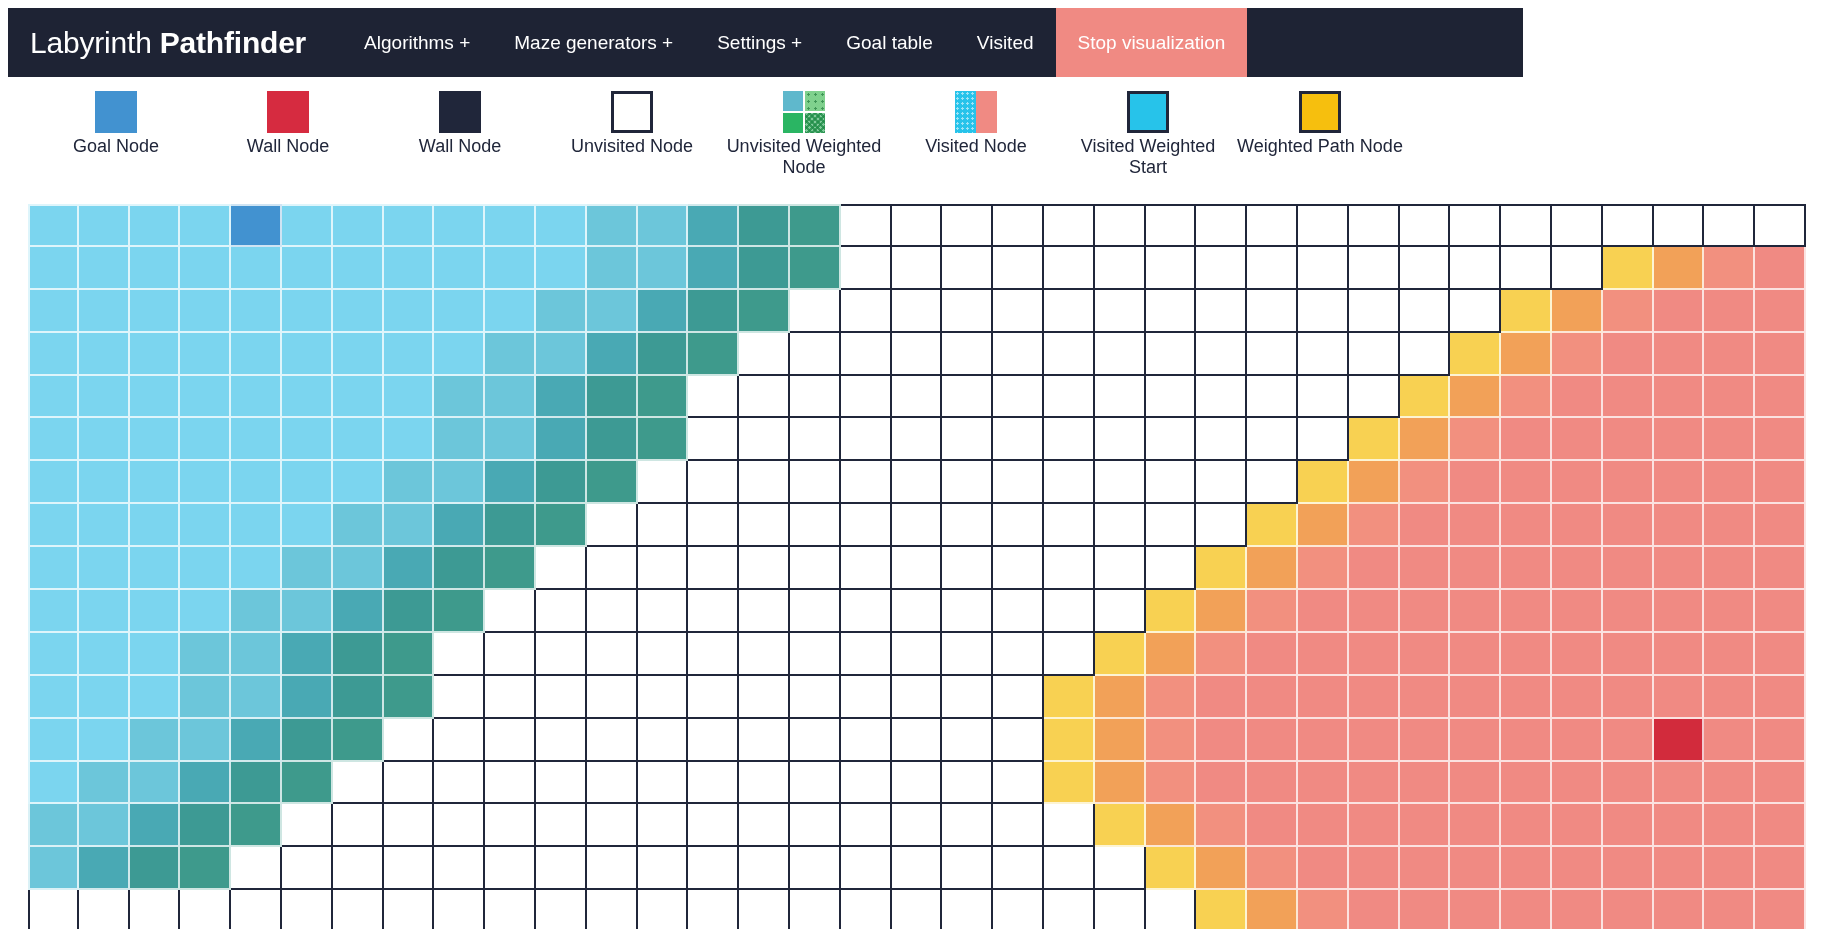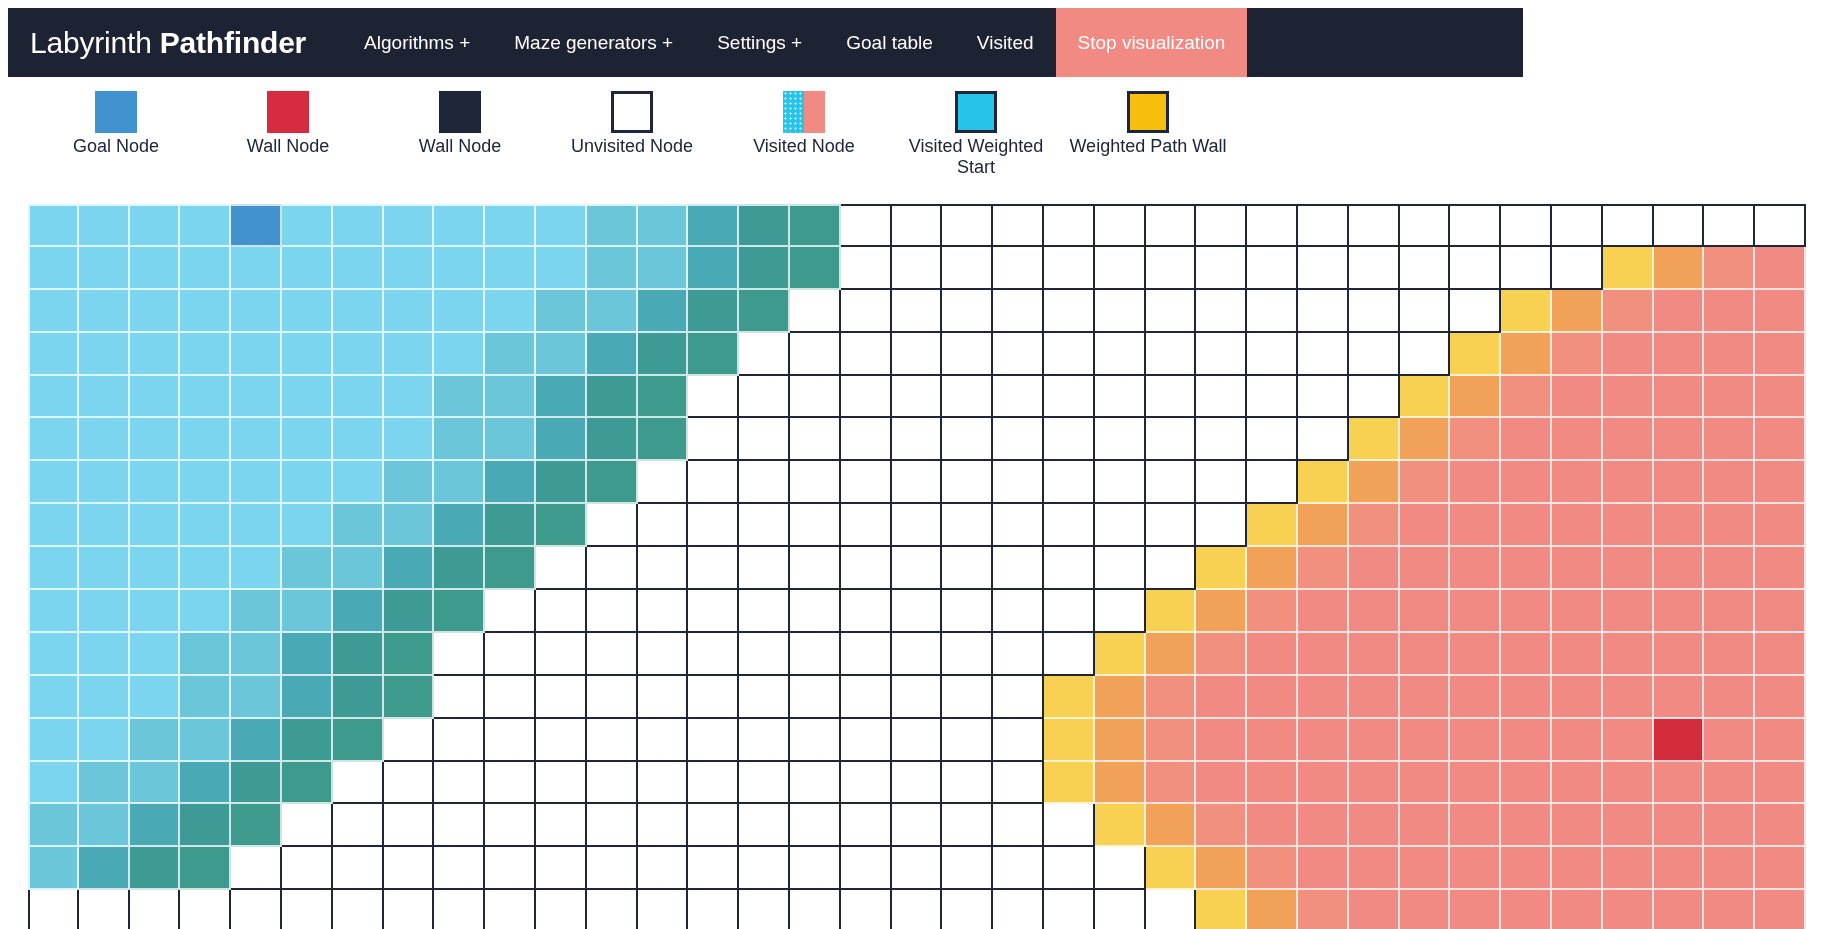--- a/index.html
+++ b/index.html
@@ -186,20 +186,31 @@
     <div class="legend-label">Wall Node</div>
   </div>
 
   <div class="legend-item">
     <div class="legend-swatch-wrap">
       <span class="sw sw-unvisited"></span>
     </div>
     <div class="legend-label">Unvisited Node</div>
   </div>
 
+  <div class="legend-item">
+    <div class="legend-swatch-wrap">
+      <span class="sw sw-quad">
+        <i class="q1"></i>
+          <i class="q2"></i>
+          <i class="q3"></i>
+          <i class="q4"></i>
+      </span>
+    </div>
+    <div class="legend-label">Unvisited Weighted Node</div>
+  </div>
 
   <div class="legend-item">
     <div class="legend-swatch-wrap">
       <span class="sw sw-visited">
         <span class="half-l"></span>
           <span class="half-r"></span>
       </span>
     </div>
     <div class="legend-label">Visited Node</div>
   </div>
@@ -209,21 +220,21 @@
       <span class="sw sw-visited-weighted"></span>
     </div>
     <div class="legend-label">Visited Weighted Start</div>
   </div>
 
 
   <div class="legend-item">
     <div class="legend-swatch-wrap">
       <span class="sw sw-weighted-path"></span>
     </div>
-    <div class="legend-label">Weighted Path Wall</div>
+    <div class="legend-label">Weighted Path Node</div>
   </div>
 
 </div>
 
 <div id="grid-wrap">
   <div id="grid" style="--cols: 35;">
       <div class="cell r0 c0 v tex" style="background: rgb(123, 213, 239);"></div>
       <div class="cell r0 v" style="background: rgb(123, 213, 239);"></div>
       <div class="cell r0 v" style="background: rgb(123, 213, 239);"></div>
       <div class="cell r0 v tex" style="background: rgb(123, 213, 239);"></div>

